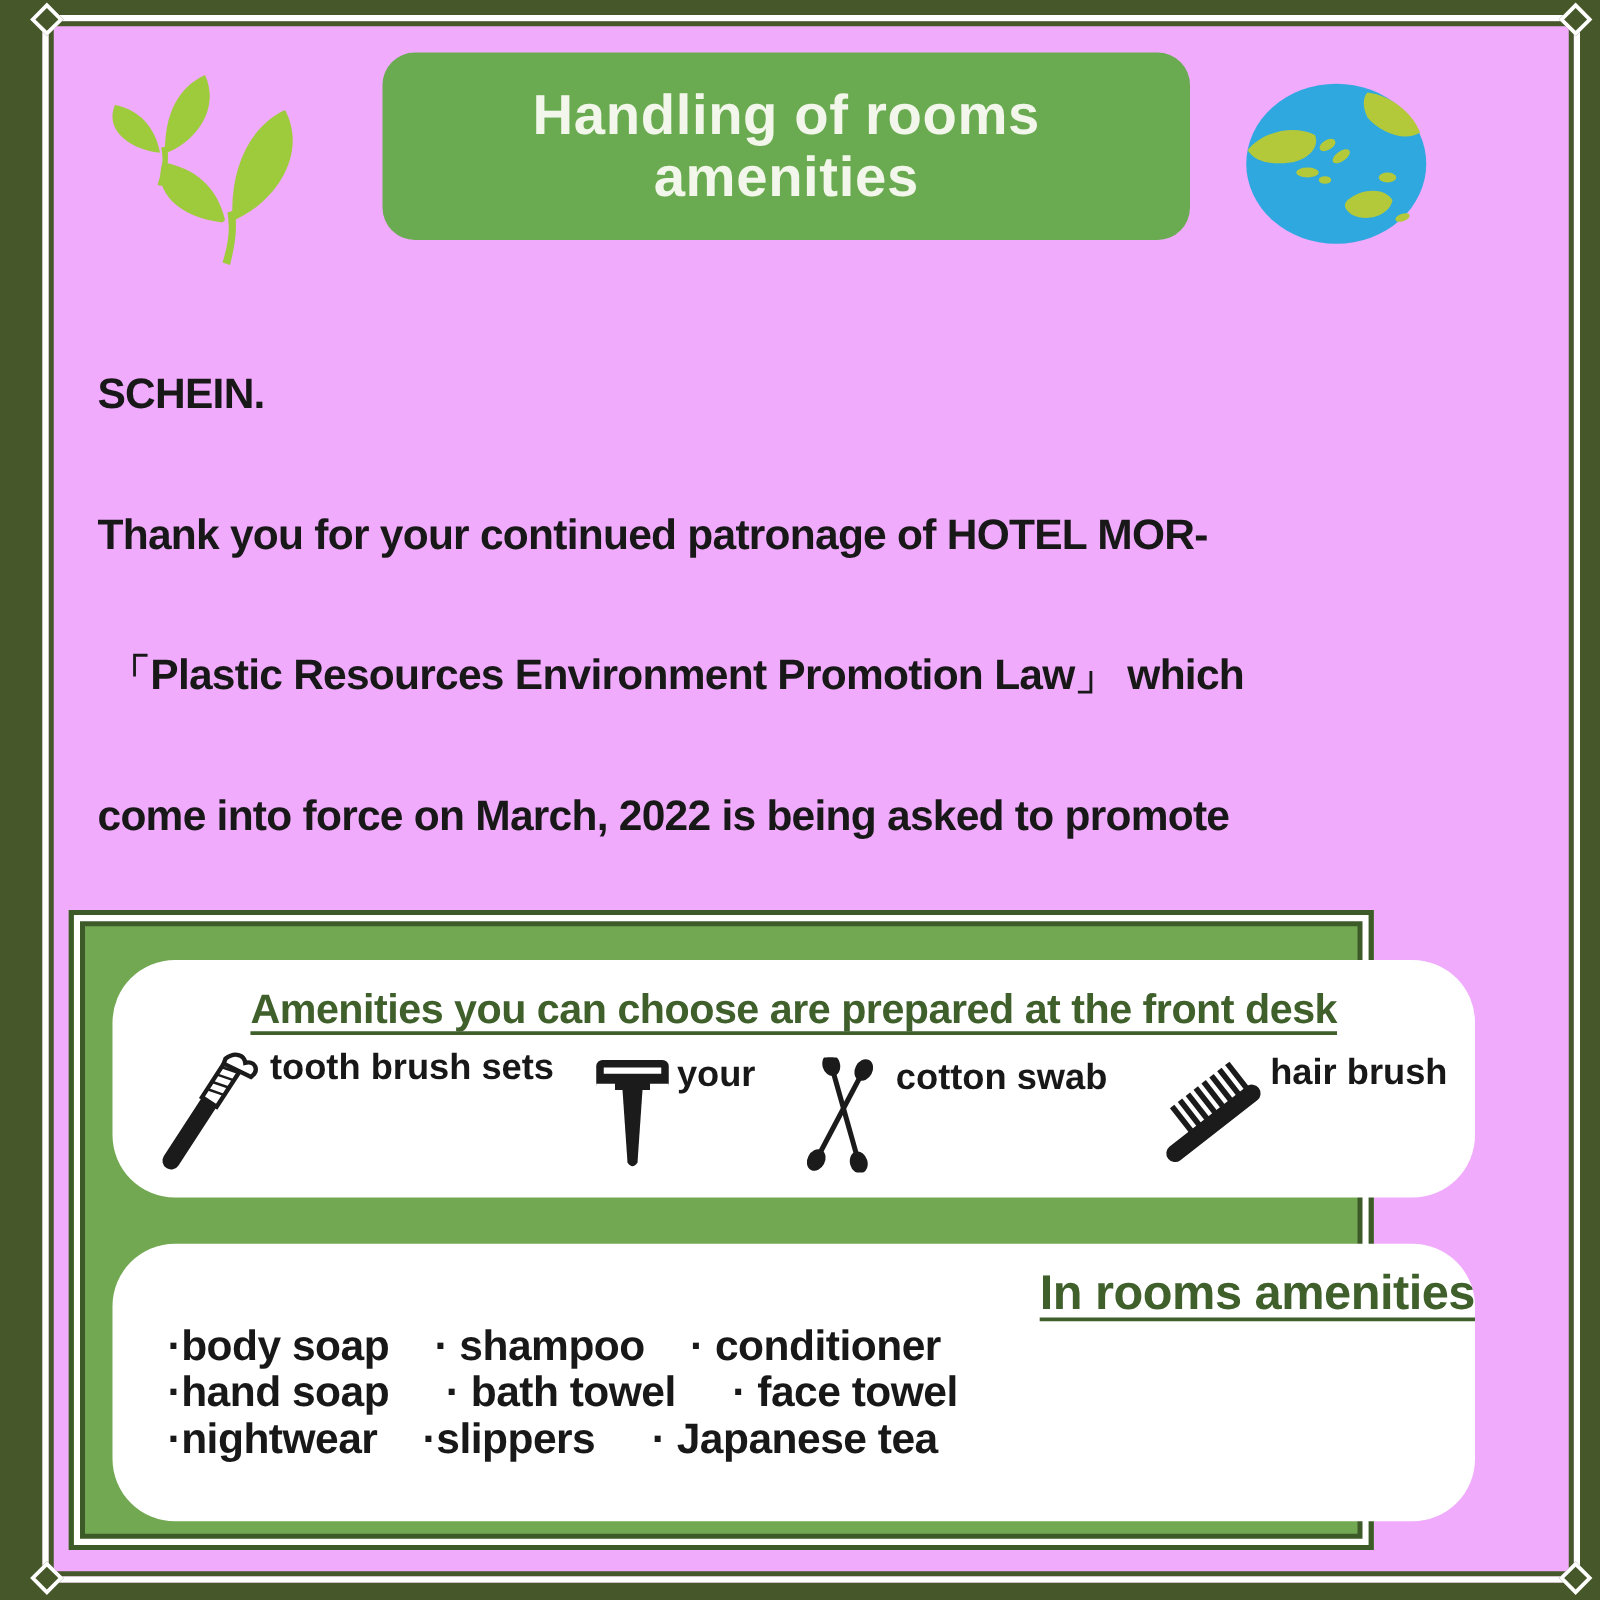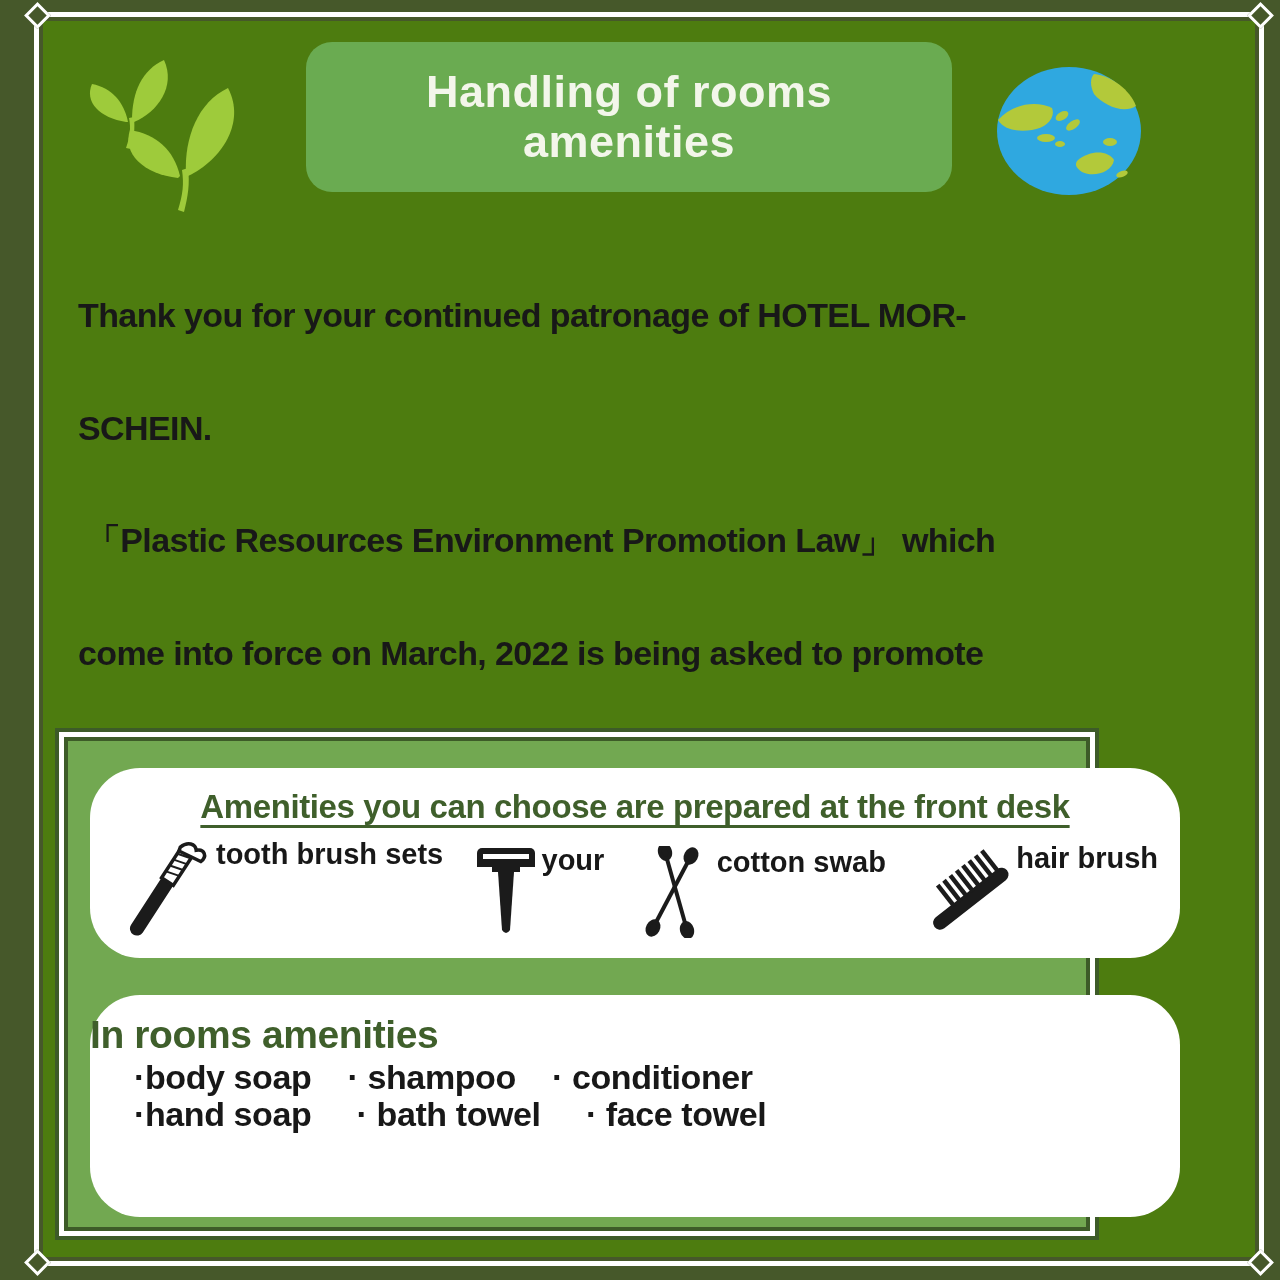--- a/index.html
+++ b/index.html
@@ -1,19 +1,19 @@
 <!DOCTYPE html>
 <html><head>
 <meta charset="utf-8">
 <title>Hotel amenities notice</title>
 <style>
   html,body { margin:0; padding:0; background:#ffffff; }
   .page {
     position:relative; width:1280px; height:1280px;
-    background:#4d7c0f; overflow:hidden;
+    background:#f0abfc; overflow:hidden;
     font-family:"Liberation Sans","DejaVu Sans",sans-serif;
     font-weight:bold;
   }
 
   
   .frame-outer {
     position:absolute; inset:0;
     border-style:solid; border-color:#46582a;
     border-left-width:34px; border-top-width:12px;
     border-right-width:16px; border-bottom-width:14px;
@@ -76,23 +76,23 @@
     text-decoration:underline; text-decoration-thickness:3px; text-underline-offset:7px;
   }
   .fd-row {
     display:flex; justify-content:space-between; align-items:flex-end;
     padding:0 22px; margin-top:8px; height:104px;
   }
   .fd-item { display:flex; align-items:flex-start; }
   .fd-label { color:#181818; font-size:29px; padding-bottom:12px; margin-left:4px; white-space:nowrap; }
 
   .ir-heading {
-    margin-top:18px; text-align:left;
+    margin-top:18px; text-align:right;
     color:#3f5f2b; font-size:39px; letter-spacing:-0.4px;
-    text-decoration-thickness:3px; text-underline-offset:7px;
+    text-decoration:underline; text-decoration-thickness:3px; text-underline-offset:7px;
   }
   .ir-rows { margin-top:2px; padding-left:44px; }
   .ir-row {
     color:#181818; font-size:34px; line-height:37px;
     letter-spacing:-0.4px; white-space:pre;
   }
 
   .icon-svg { display:block; }
 </style>
 </head>
@@ -138,22 +138,22 @@
         <ellipse cx="52" cy="74" rx="9" ry="4"></ellipse>
         <ellipse cx="66" cy="80" rx="5" ry="3"></ellipse>
         <path d="M84,96 C96,86 114,86 120,96 C118,108 100,114 88,108 C82,104 80,100 84,96 Z"></path>
         <ellipse cx="116" cy="78" rx="7" ry="4"></ellipse>
         <ellipse cx="128" cy="110" rx="6" ry="3" transform="rotate(-20 128 110)"></ellipse>
       </g>
     </svg>
   </div>
 
   <div class="intro">
+    <div>SCHEIN.</div>
     <div>Thank you for your continued patronage of HOTEL MOR-</div>
-    <div>SCHEIN.</div>
     <div> 「Plastic Resources Environment Promotion Law」 which</div>
     <div>come into force on March, 2022 is being asked to promote</div>
     <div>single-use plastic waste.</div>
     <div>HOTEL MOR-SCHEIN will be heading for people and</div>
     <div>environment friendly Hotel to achieve reduction</div>
     <div>environmental burden.</div>
     <div>As part of this , we will change the handling of some</div>
     
     
     
@@ -232,17 +232,18 @@
         </div>
 
       </div>
     </div>
 
     <div class="card card-in-rooms">
       <div class="ir-heading">In rooms amenities</div>
       <div class="ir-rows">
         <div class="ir-row">·body soap    · shampoo    · conditioner</div>
         <div class="ir-row">·hand soap     · bath towel     · face towel</div>
+        <div class="ir-row">·nightwear    ·slippers     · Japanese tea</div>
       </div>
     </div>
 
   </div>
 </div>
 
 </body></html>

